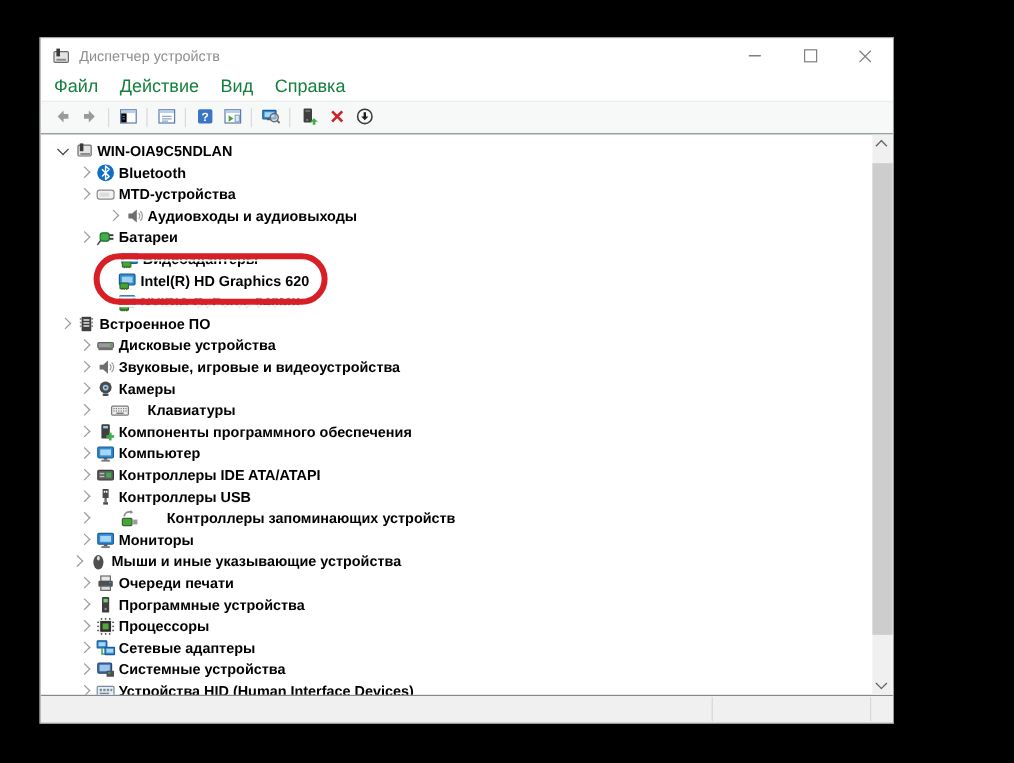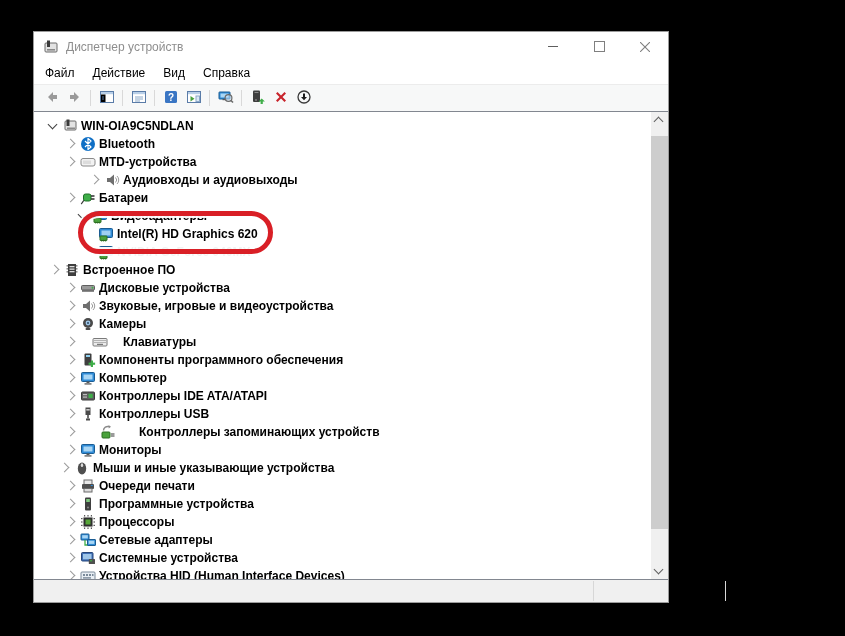--- a/index.html
+++ b/index.html
@@ -1,36 +1,36 @@
 <!DOCTYPE html>
 <html><head>
 <meta charset="utf-8">
 <style>
   html,body{margin:0;padding:0;}
   body{width:845px;height:636px;position:relative;background:#000;
        font-family:"Liberation Sans",sans-serif;overflow:hidden;}
   .stage{position:absolute;inset:0;background:#000;}
 
-  .window{position:absolute;left:33px;top:31px;width:636px;height:572px;
+  .window{position:absolute;left:33px;top:31px;width:712px;height:572px;
           background:#fff;border:1px solid #9b9b9b;box-sizing:border-box;
           display:flex;flex-direction:column;box-shadow:0 0 14px rgba(0,0,0,.6);}
 
   
   .titlebar{flex:0 0 29px;display:flex;align-items:center;background:#fff;}
   .app-icon{width:16px;height:16px;margin-left:9px;flex:0 0 16px;}
   .title{margin-left:7px;font-size:12px;color:#8e8e8e;}
   .controls{margin-left:auto;display:flex;height:100%;}
   .ctrl-btn{width:46px;height:100%;display:flex;align-items:center;justify-content:center;
             background:none;border:none;padding:0;}
   .glyph-min{width:10px;height:0;border-top:1px solid #5f5f5f;display:block;}
   .glyph-max{width:9px;height:9px;border:1px solid #7f7f7f;display:block;}
 
   
   .menubar{flex:0 0 23px;display:flex;align-items:center;padding-left:2px;background:#fff;}
-  .menu-item{padding:3px 9px;font-size:12px;color:#000000;}
+  .menu-item{padding:3px 9px;font-size:15px;color:#15803d;}
 
   
   .toolbar{flex:0 0 26px;display:flex;align-items:center;background:#f7f8f8;
            border-top:1px solid #ececec;padding-left:6px;}
   .tb-btn{width:23px;height:22px;display:flex;align-items:center;justify-content:center;
           background:none;border:none;padding:0;}
   .tb-sep{width:1px;height:16px;background:#d9d9d9;margin:0 4px;}
 
   
   .treepane{flex:1 1 auto;position:relative;background:#fff;
@@ -223,21 +223,21 @@
               <i></i>
             </span>
             <span class="t-icon"><svg width="16" height="16" viewBox="0 0 16 16">
                 <path d="M4.5 10c-2 1-2 3.5-3.5 4" stroke="#3a3a3a" fill="none" stroke-width="1.3"></path>
                 <rect x="3.5" y="4" width="7.5" height="7" rx="2" fill="#3fae49" stroke="#1e7027"></rect>
                 <rect x="11" y="5.2" width="3.5" height="1.6" fill="#3a3a3a"></rect>
                 <rect x="11" y="8.2" width="3.5" height="1.6" fill="#3a3a3a"></rect>
               </svg></span>
             <span class="t-label">Батареи</span>
           </div>
-          <div class="tree-row" style="padding-left: 40px;">
+          <div class="tree-row" style="padding-left: 40px; margin-left: 8px;">
             <span class="chev chev-exp">
               <i></i>
             </span>
             <span class="t-icon"><svg width="16" height="16" viewBox="0 0 16 16">
                 <rect x="1.5" y="2.5" width="13" height="9" rx="1" fill="#2f8bd6" stroke="#1b5c92"></rect>
                 <rect x="3.5" y="4.5" width="9" height="5" fill="#9fd0f2"></rect>
                 <rect x="2" y="10" width="7" height="4.5" rx="0.5" fill="#4aa23c" stroke="#2d6e22"></rect>
                 <rect x="3" y="13.8" width="1.2" height="1.6" fill="#2d6e22"></rect>
                 <rect x="5" y="13.8" width="1.2" height="1.6" fill="#2d6e22"></rect>
                 <rect x="7" y="13.8" width="1.2" height="1.6" fill="#2d6e22"></rect>

